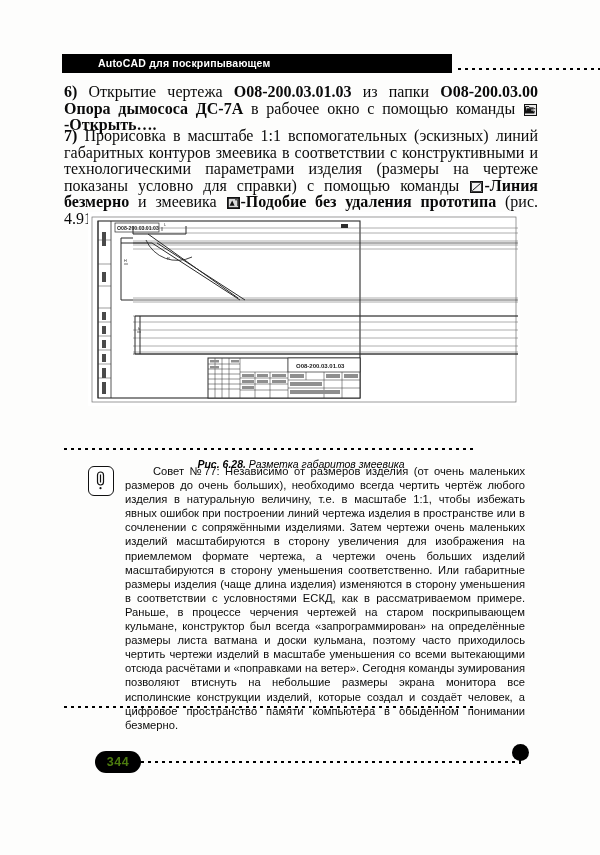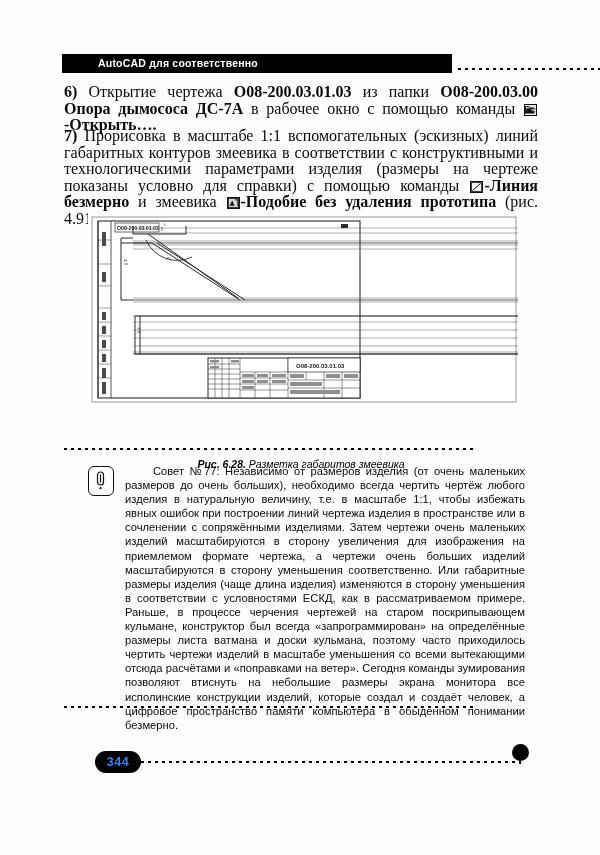--- a/index.html
+++ b/index.html
@@ -157,21 +157,21 @@
 
   
   .folio {
     position: absolute;
     left: 95px;
     top: 751px;
     width: 46px;
     height: 22px;
     border-radius: 11px;
     background: #000;
-    color: #3b82f6;
+    color: #4d7c0f;
     font-family: "Liberation Sans", sans-serif;
     font-weight: bold;
     font-size: 12.5px;
     display: flex;
     align-items: center;
     justify-content: center;
     letter-spacing: .5px;
   }
   .footer-dots {
     position: absolute;
@@ -200,21 +200,21 @@
     background: #000;
   }
 </style>
 </head>
 <body>
 
 <div class="page">
 
   <div class="header-wrap">
     <div class="header-bar"></div>
-    <div class="header-title">AutoCAD для соответственно</div>
+    <div class="header-title">AutoCAD для поскрипывающем</div>
     <div class="header-dots"></div>
   </div>
 
   <div class="para" id="para6">
     <b>6)</b><span> Открытие чертежа </span><b>O08-200.03.01.03</b><span> из папки </span><b>O08-200.03.00 Опора дымососа ДС-7А</b><span> в рабочее окно с помощью команды </span><span class="cmd-icon">
       <svg width="11" height="10" viewBox="0 0 11 10">
         <path d="M0.5 8.4 L1.6 3.2 L10.4 3.2 L9.3 8.4 Z" fill="#111"></path>
         <path d="M0.5 8.4 L0.5 1.6 L4 1.6 L5 2.9 L8.6 2.9 L8.6 4.2" fill="none" stroke="#111" stroke-width="1"></path>
         <path d="M6.2 5.0 L9.6 5.0 M8.4 3.9 L9.9 5.0 L8.4 6.1" fill="none" stroke="#fff" stroke-width="0.9"></path>
       </svg>

